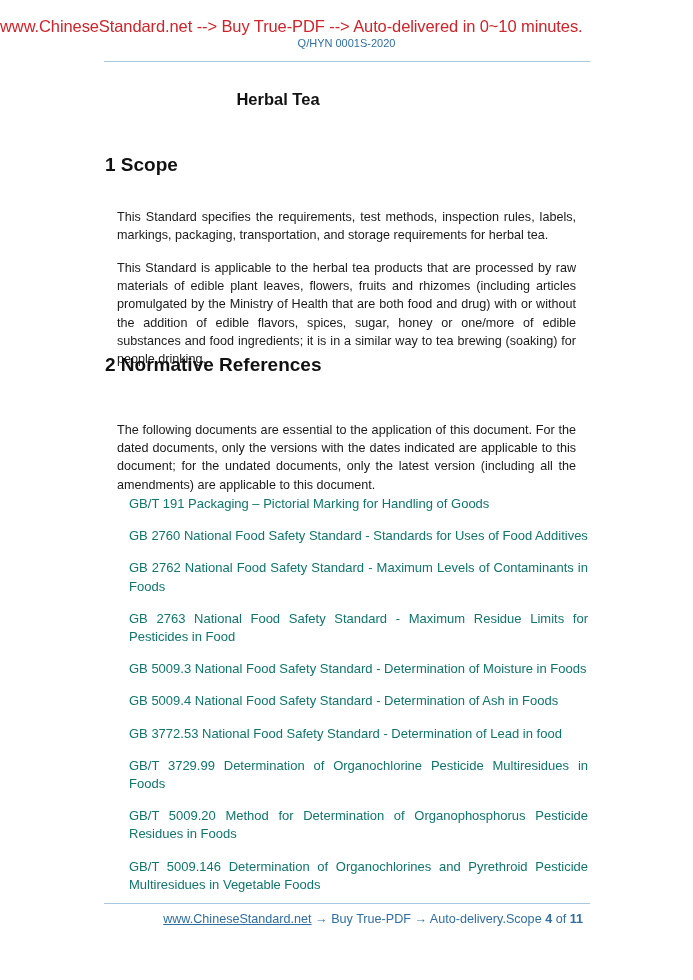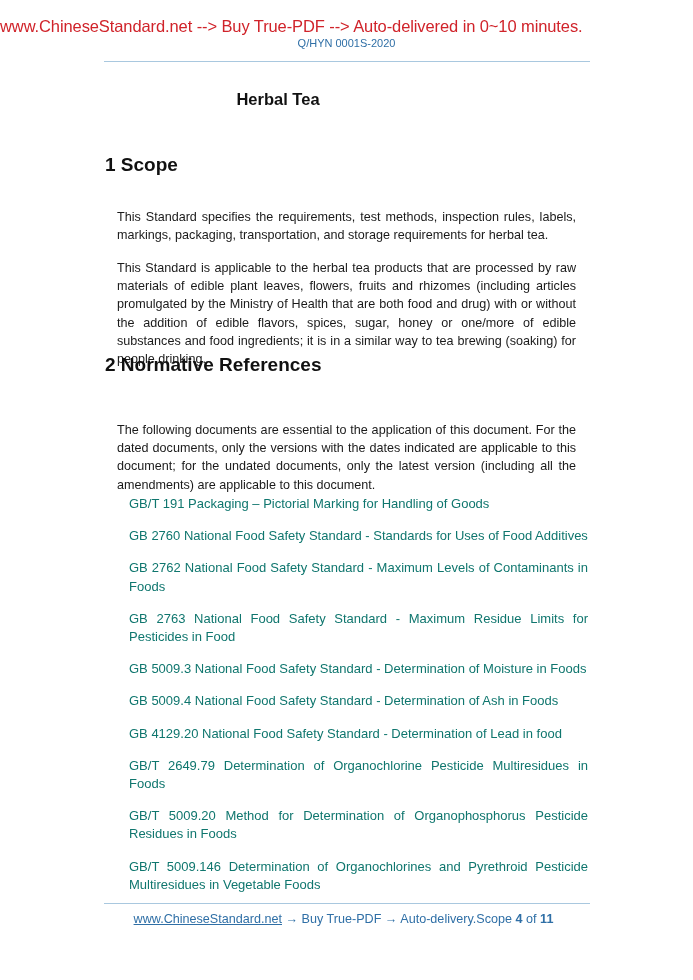--- a/index.html
+++ b/index.html
@@ -95,21 +95,21 @@
       background: #a9c8df;
     }
     .footer {
       position: absolute;
       top: 912px;
       left: 104px;
       width: 483px;
       font-size: 12.6px;
       color: #2f6fa6;
       display: flex;
-      justify-content: center;
+      justify-content: flex-end;
       white-space: nowrap;
     }
     .footer a {
       color: #2f6fa6;
       text-decoration: underline;
     }
     .footer b {
       font-weight: bold;
     }
   </style>
@@ -141,22 +141,22 @@
     <p class="para">The following documents are essential to the application of this document. For the dated documents, only the versions with the dates indicated are applicable to this document; for the undated documents, only the latest version (including all the amendments) are applicable to this document.</p>
   </div>
 
   <ul class="ref-list" style="top:495px;">
     <li class="ref-item">GB/T 191 Packaging – Pictorial Marking for Handling of Goods</li>
     <li class="ref-item">GB 2760 National Food Safety Standard - Standards for Uses of Food Additives</li>
     <li class="ref-item">GB 2762 National Food Safety Standard - Maximum Levels of Contaminants in Foods</li>
     <li class="ref-item">GB 2763 National Food Safety Standard - Maximum Residue Limits for Pesticides in Food</li>
     <li class="ref-item">GB 5009.3 National Food Safety Standard - Determination of Moisture in Foods</li>
     <li class="ref-item">GB 5009.4 National Food Safety Standard - Determination of Ash in Foods</li>
-    <li class="ref-item">GB 4129.20 National Food Safety Standard - Determination of Lead in food</li>
-    <li class="ref-item">GB/T 2649.79 Determination of Organochlorine Pesticide Multiresidues in Foods</li>
+    <li class="ref-item">GB 3772.53 National Food Safety Standard - Determination of Lead in food</li>
+    <li class="ref-item">GB/T 3729.99 Determination of Organochlorine Pesticide Multiresidues in Foods</li>
     <li class="ref-item">GB/T 5009.20 Method for Determination of Organophosphorus Pesticide Residues in Foods</li>
     <li class="ref-item">GB/T 5009.146 Determination of Organochlorines and Pyrethroid Pesticide Multiresidues in Vegetable Foods</li>
   </ul>
 
   <div class="footer-rule"></div>
   <div class="footer">
     <span>
       <a>www.ChineseStandard.net</a><span> → Buy True-PDF → Auto-delivery.</span>
     </span>
     <span style="margin-right:4px;">

